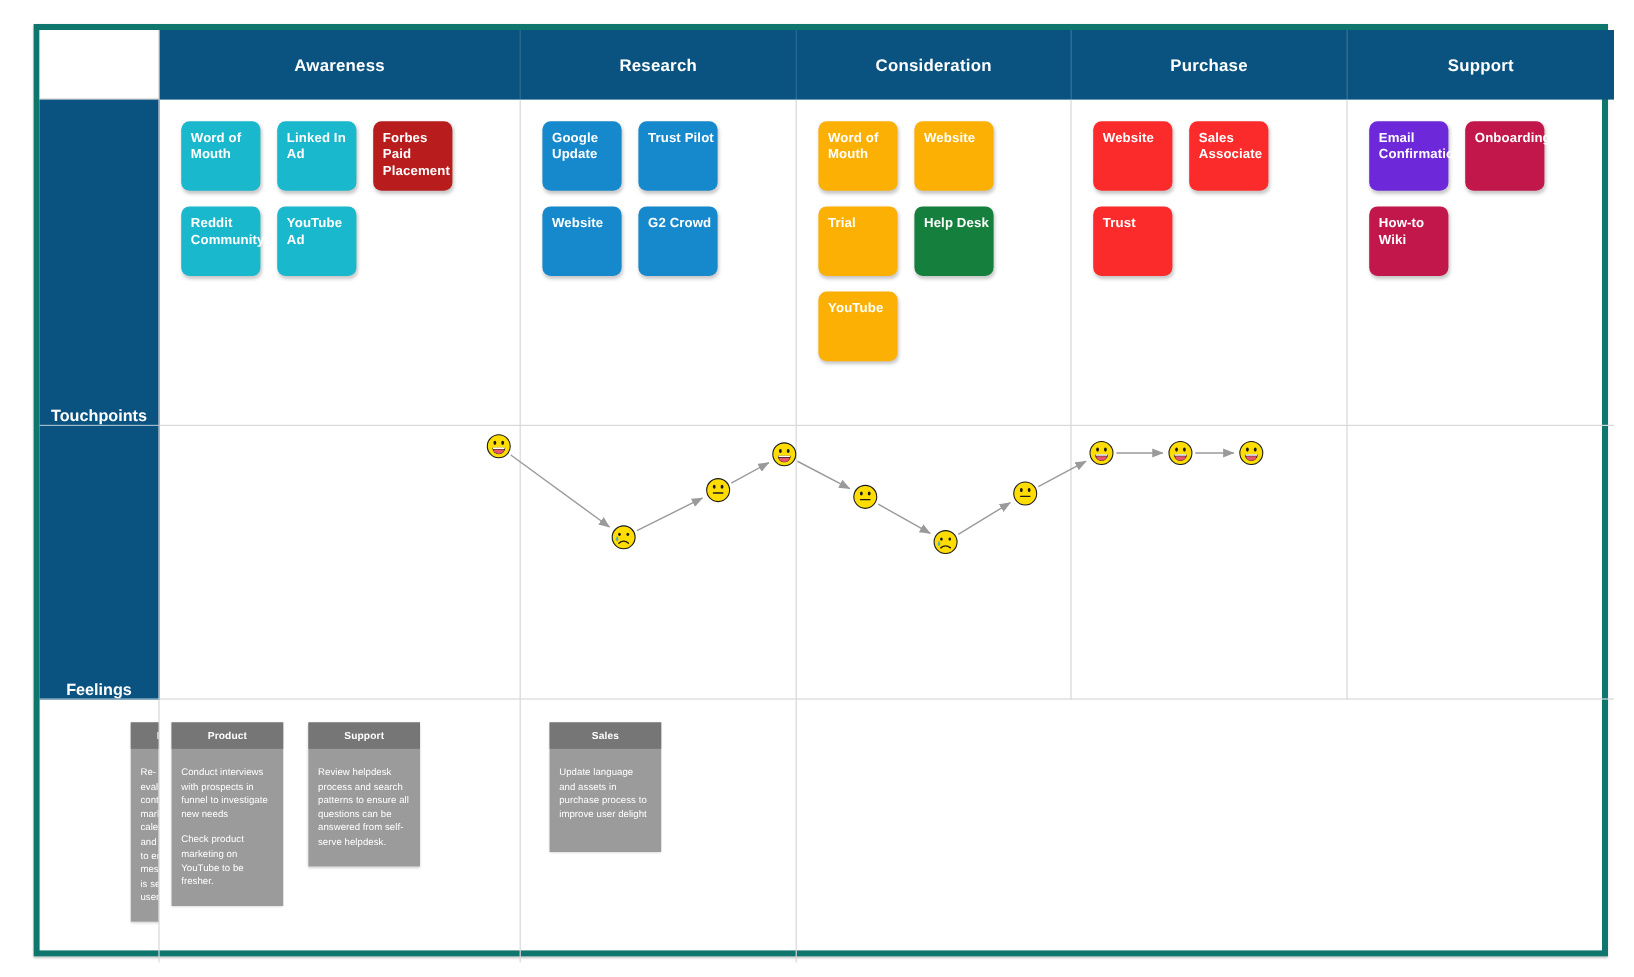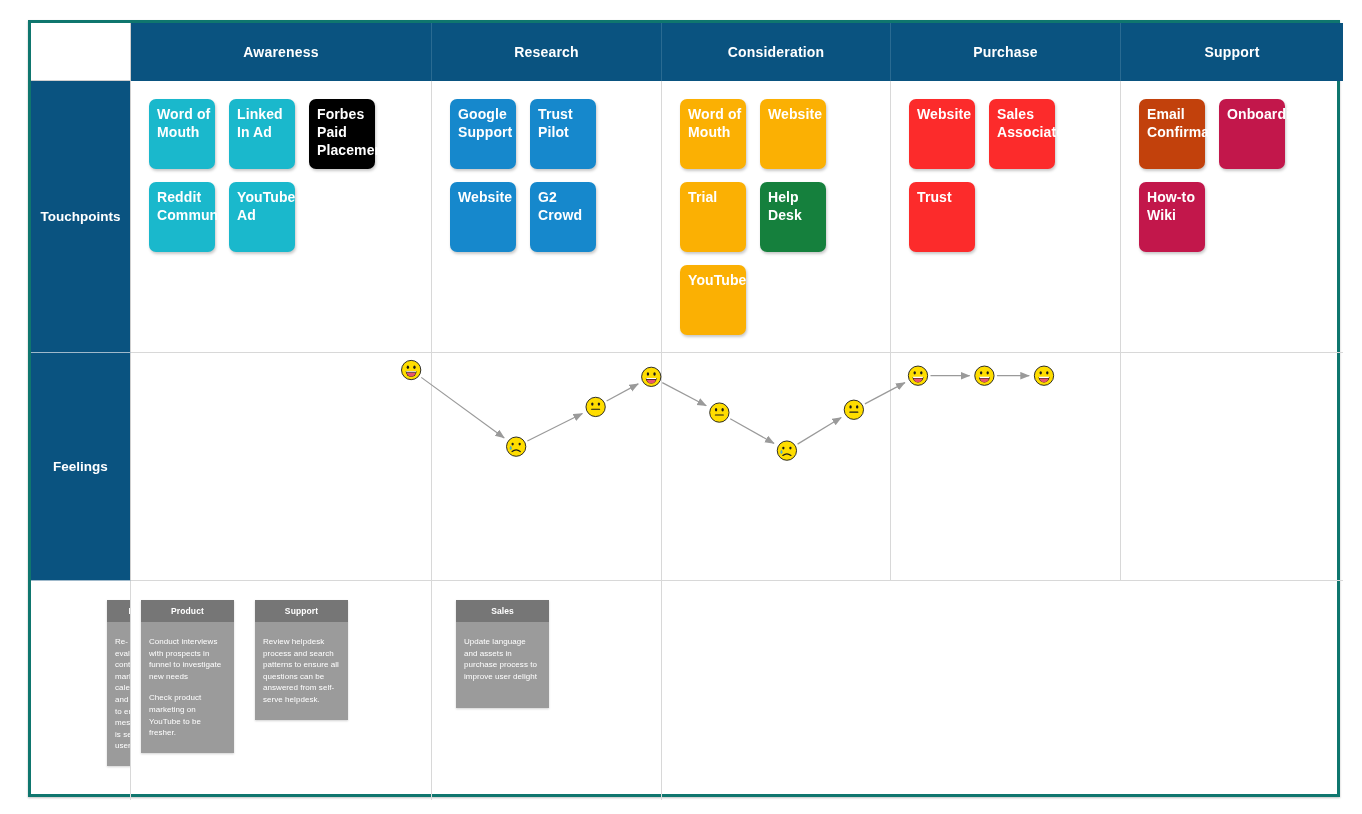--- a/index.html
+++ b/index.html
@@ -3,21 +3,21 @@
 <meta charset="utf-8">
 <style>
   html,body{margin:0;padding:0;}
   body{
     width:1362px;height:814px;background:#ffffff;
     font-family:"Liberation Sans","DejaVu Sans",sans-serif;
     overflow:hidden;position:relative;
   }
   #map{
     position:absolute;left:28px;top:20px;width:1312px;height:777px;
-    box-sizing:border-box;border:3px solid #0f766e;
+    box-sizing:border-box;border:5px solid #0f766e;
     box-shadow:0 1px 2px rgba(0,0,0,.25);
     display:grid;
     grid-template-columns:100px 301px 230px 229px 230px 222px;
     grid-template-rows:58px 272px 228px 219px;
     background:#ffffff;
   }
   .cell{position:relative;box-sizing:border-box;overflow:hidden;}
 
   
   .corner{background:#ffffff;border-right:1px solid #cfcfcf;border-bottom:1px solid #cfcfcf;}
@@ -25,35 +25,35 @@
     background:#0a5380;color:#ffffff;
     display:flex;align-items:center;justify-content:center;
     font-size:14px;font-weight:bold;letter-spacing:.2px;
     border-right:1px solid #2a6b92;
   }
   .stage-head.last{border-right:none;}
 
   
   .row-label{
     background:#0a5380;color:#ffffff;
-    display:flex;align-items:center;justify-content:center;
+    display:flex;align-items:flex-end;justify-content:center;
     font-size:13.5px;font-weight:bold;
     border-right:1px solid #cfcfcf;
   }
   .row-label.sep{border-bottom:1px solid #9fb9cb;}
 
   
   .stage-cell{border-right:1px solid #d8d8d8;border-bottom:1px solid #d8d8d8;padding:18px 0 0 18px;}
   .stage-cell.last{border-right:none;}
   .stage-cell.bottom{border-bottom:none;}
 
   .tp-wrap{display:flex;flex-wrap:wrap;gap:13px 14px;align-content:flex-start;width:252px;}
   .tp-card{
-    width:66px;height:70px;border-radius:7px;box-sizing:border-box;
-    padding:7px 2px 0 8px;color:#ffffff;font-size:14px;font-weight:bold;
+    width:66px;height:58px;border-radius:7px;box-sizing:border-box;
+    padding:7px 2px 0 8px;color:#ffffff;font-size:11px;font-weight:bold;
     line-height:1.28;letter-spacing:.1px;
     box-shadow:1px 2px 3px rgba(0,0,0,.22);
   }
   .tp-wrap.narrow{width:180px;}
 
   
   .feel-cell{position:relative;border-right:1px solid #d8d8d8;border-bottom:1px solid #d8d8d8;}
   .feel-cell.last{border-right:none;}
   .feel-layer{position:absolute;left:0;top:0;width:100%;height:100%;pointer-events:none;}
 
@@ -94,29 +94,29 @@
     </div>
 
   <div class="cell row-label sep">
       <span>Touchpoints</span>
     </div>
 
   <div class="cell stage-cell">
     <div class="tp-wrap">
       <div class="tp-card" style="background:#1ab8cc">Word of Mouth</div>
       <div class="tp-card" style="background:#1ab8cc">Linked In Ad</div>
-      <div class="tp-card" style="background:#000000">Forbes Paid Placement</div>
+      <div class="tp-card" style="background:#b91c1c">Forbes Paid Placement</div>
       <div class="tp-card" style="background:#1ab8cc">Reddit Community</div>
       <div class="tp-card" style="background:#1ab8cc">YouTube Ad</div>
     </div>
   </div>
 
   <div class="cell stage-cell">
     <div class="tp-wrap narrow">
-      <div class="tp-card" style="background:#1688cc">Google Support</div>
+      <div class="tp-card" style="background:#1688cc">Google Update</div>
       <div class="tp-card" style="background:#1688cc">Trust Pilot</div>
       <div class="tp-card" style="background:#1688cc">Website</div>
       <div class="tp-card" style="background:#1688cc">G2 Crowd</div>
     </div>
   </div>
 
   <div class="cell stage-cell">
     <div class="tp-wrap narrow">
       <div class="tp-card" style="background:#fbb003">Word of Mouth</div>
       <div class="tp-card" style="background:#fbb003">Website</div>
@@ -129,21 +129,21 @@
   <div class="cell stage-cell">
     <div class="tp-wrap narrow">
       <div class="tp-card" style="background:#fc2b2b">Website</div>
       <div class="tp-card" style="background:#fc2b2b">Sales Associate</div>
       <div class="tp-card" style="background:#fc2b2b">Trust</div>
     </div>
   </div>
 
   <div class="cell stage-cell last">
     <div class="tp-wrap narrow">
-      <div class="tp-card" style="background:#c2410c">Email Confirmation</div>
+      <div class="tp-card" style="background:#6d28d9">Email Confirmation</div>
       <div class="tp-card" style="background:#c2174b">Onboarding</div>
       <div class="tp-card" style="background:#c2174b">How-to Wiki</div>
     </div>
   </div>
 
   <div class="cell row-label sep">
       <span>Feelings</span>
     </div>
 
   <div class="cell feel-cell"></div>

